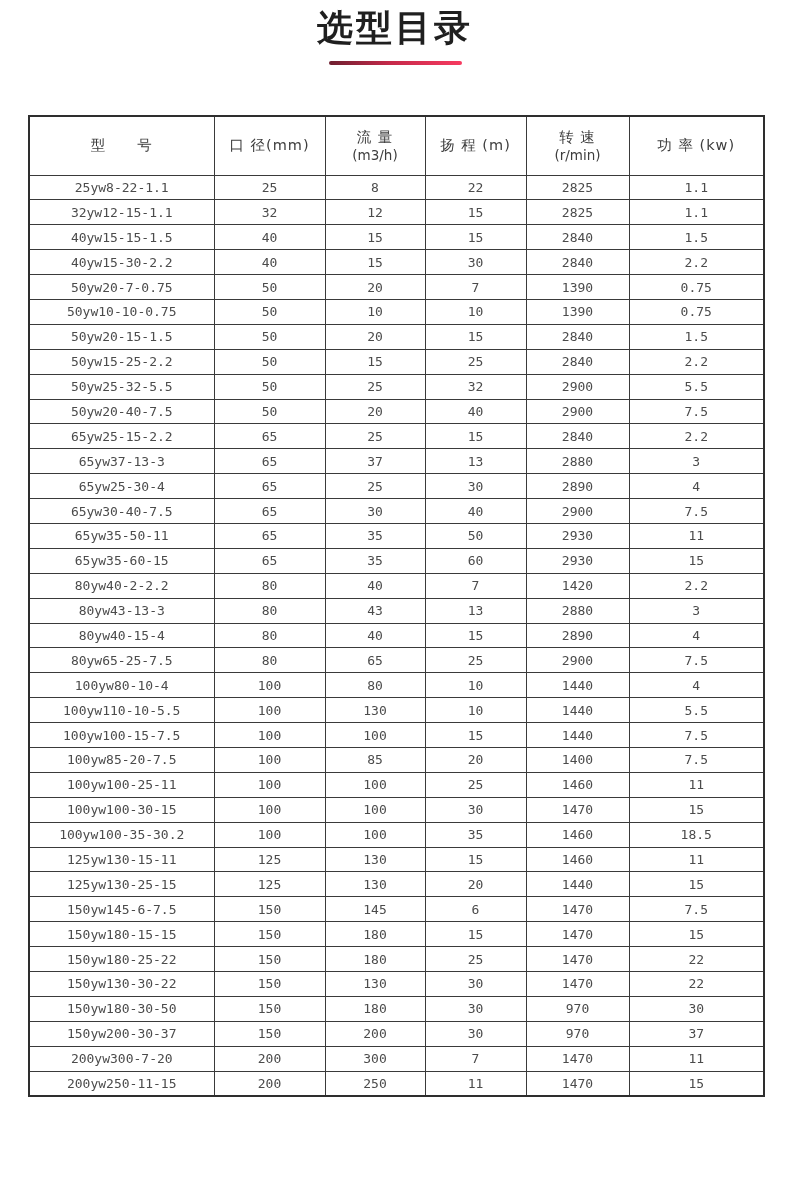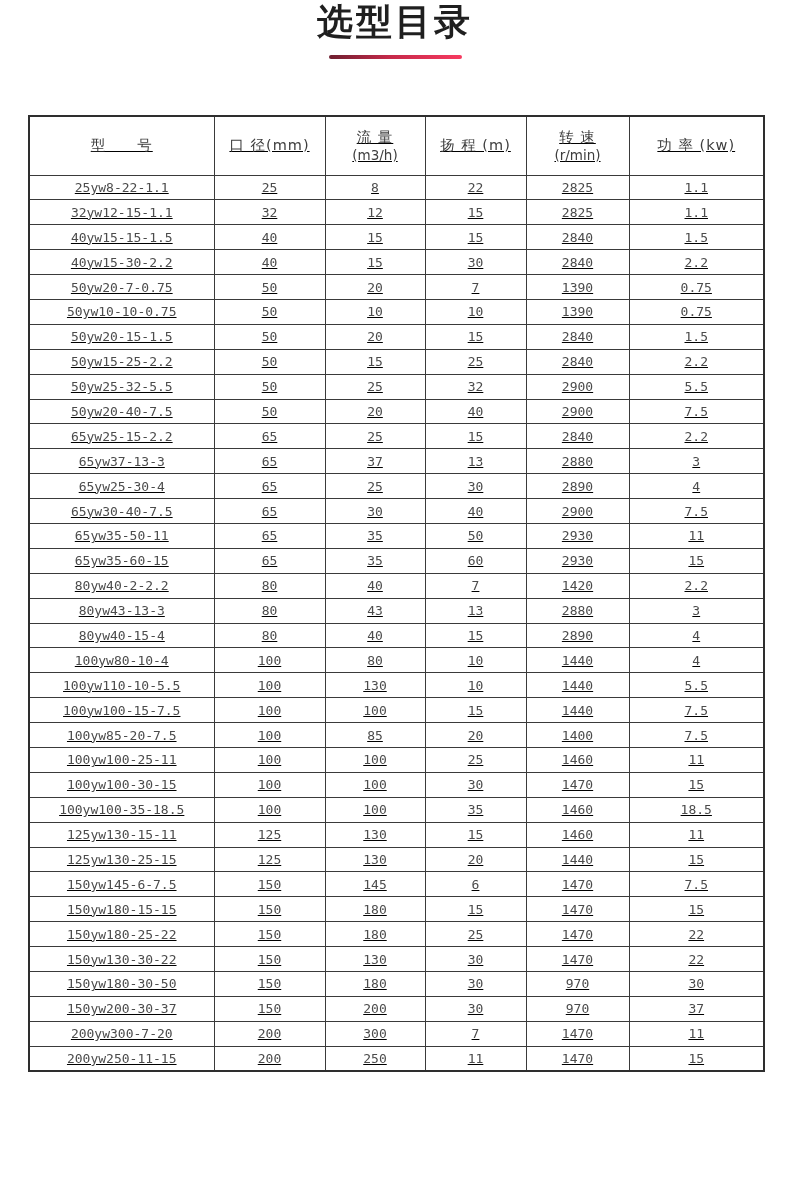--- a/index.html
+++ b/index.html
@@ -13,21 +13,21 @@
     font-family: "DejaVu Sans", sans-serif;
   }
   .page {
     position: relative;
     width: 790px;
     height: 1185px;
     background: #ffffff;
   }
   .page-title {
     margin: 0;
-    padding-top: 0;
+    padding-top: 6px;
     text-align: center;
     font-size: 36px;
     font-weight: bold;
     color: #1f1f1f;
     letter-spacing: 3px;
     line-height: 1.2;
     font-family: "DejaVu Sans", sans-serif;
   }
   .title-underline {
     width: 133px;
@@ -37,21 +37,20 @@
     background: linear-gradient(90deg, #6e1f30 0%, #c42949 45%, #f73a60 100%);
   }
   table.catalog {
     position: absolute;
     left: 28px;
     top: 115px;
     width: 735px;
     border-collapse: collapse;
     table-layout: fixed;
     border: 2px solid #2e2e2e;
-    text-decoration: underline;
   }
   table.catalog col.c-model { width: 185px; }
   table.catalog col.c-bore  { width: 111px; }
   table.catalog col.c-flow  { width: 100px; }
   table.catalog col.c-head  { width: 101px; }
   table.catalog col.c-speed { width: 103px; }
   table.catalog col.c-power { width: 135px; }
   table.catalog th, table.catalog td {
     border: 1px solid #3a3a3a;
     text-align: center;
@@ -266,20 +265,28 @@
         </tr>
         <tr>
           <td>80yw40-15-4</td>
           <td>80</td>
           <td>40</td>
           <td>15</td>
           <td>2890</td>
           <td>4</td>
         </tr>
         <tr>
+          <td>80yw65-25-7.5</td>
+          <td>80</td>
+          <td>65</td>
+          <td>25</td>
+          <td>2900</td>
+          <td>7.5</td>
+        </tr>
+        <tr>
           <td>100yw80-10-4</td>
           <td>100</td>
           <td>80</td>
           <td>10</td>
           <td>1440</td>
           <td>4</td>
         </tr>
         <tr>
           <td>100yw110-10-5.5</td>
           <td>100</td>
@@ -314,21 +321,21 @@
         </tr>
         <tr>
           <td>100yw100-30-15</td>
           <td>100</td>
           <td>100</td>
           <td>30</td>
           <td>1470</td>
           <td>15</td>
         </tr>
         <tr>
-          <td>100yw100-35-18.5</td>
+          <td>100yw100-35-30.2</td>
           <td>100</td>
           <td>100</td>
           <td>35</td>
           <td>1460</td>
           <td>18.5</td>
         </tr>
         <tr>
           <td>125yw130-15-11</td>
           <td>125</td>
           <td>130</td>

